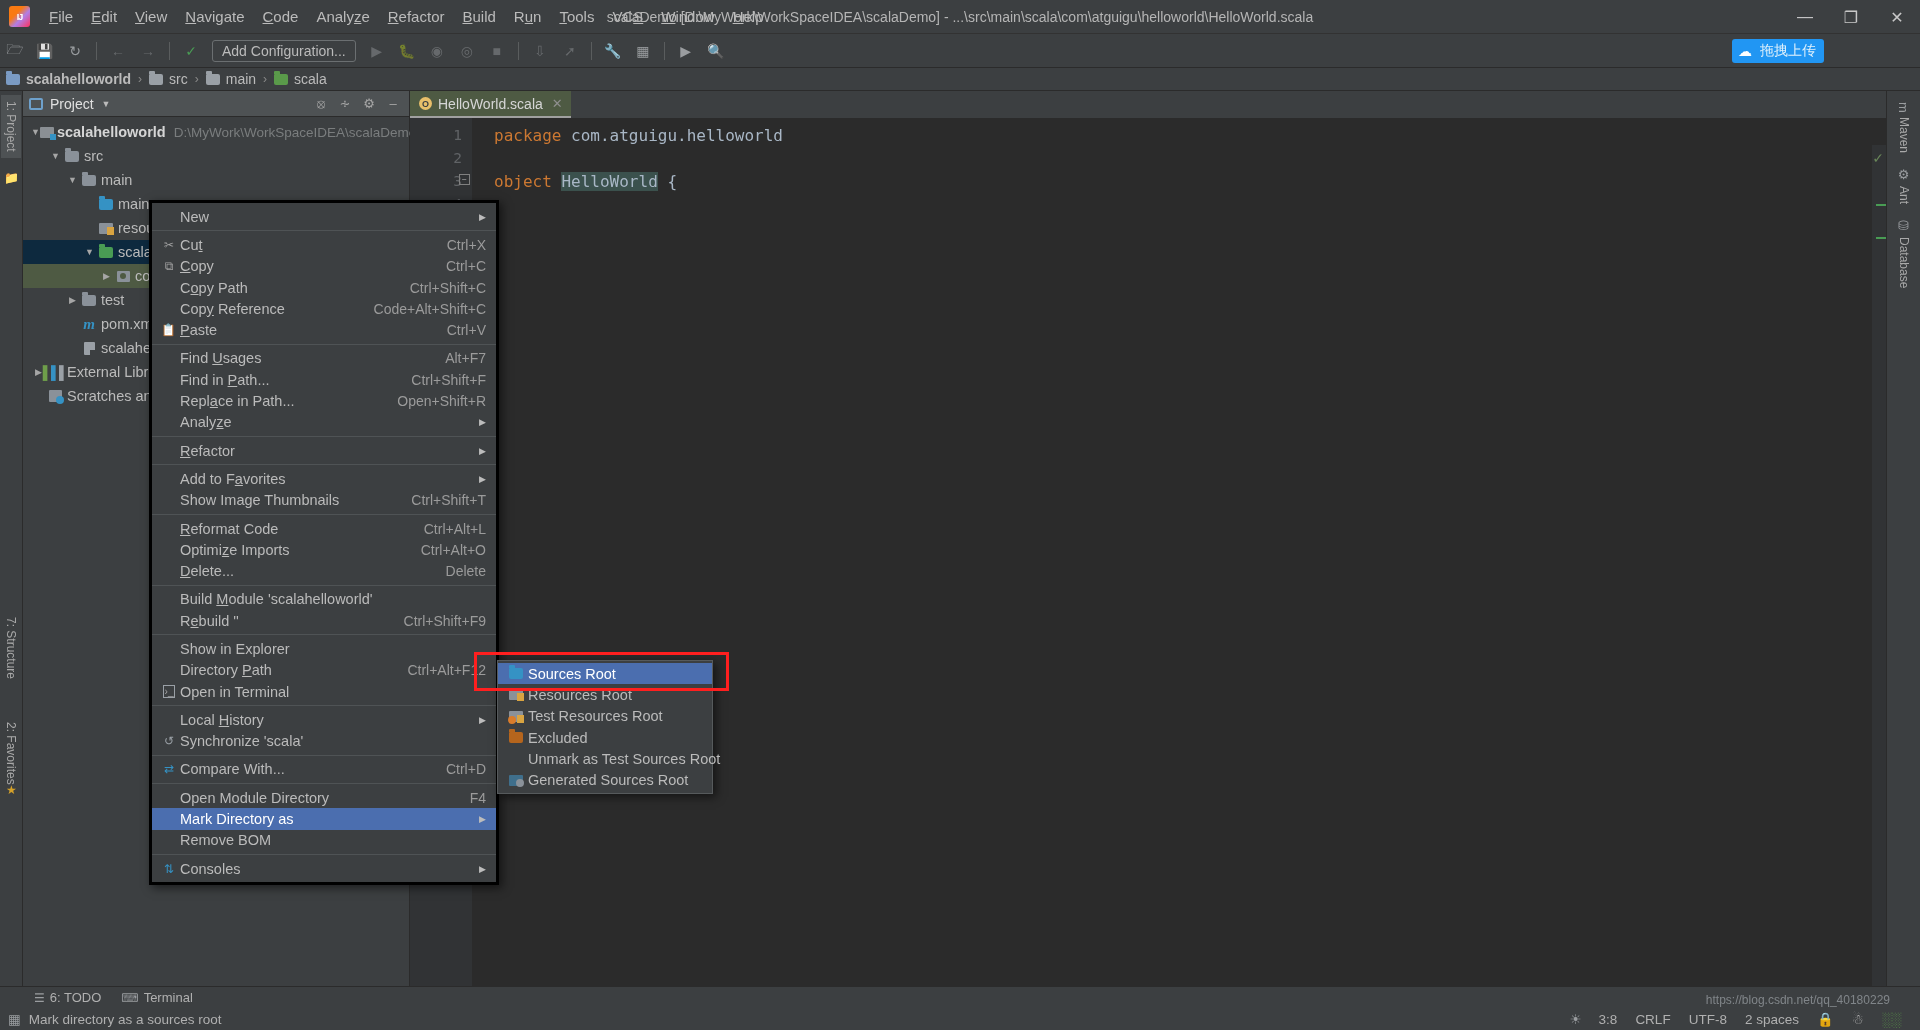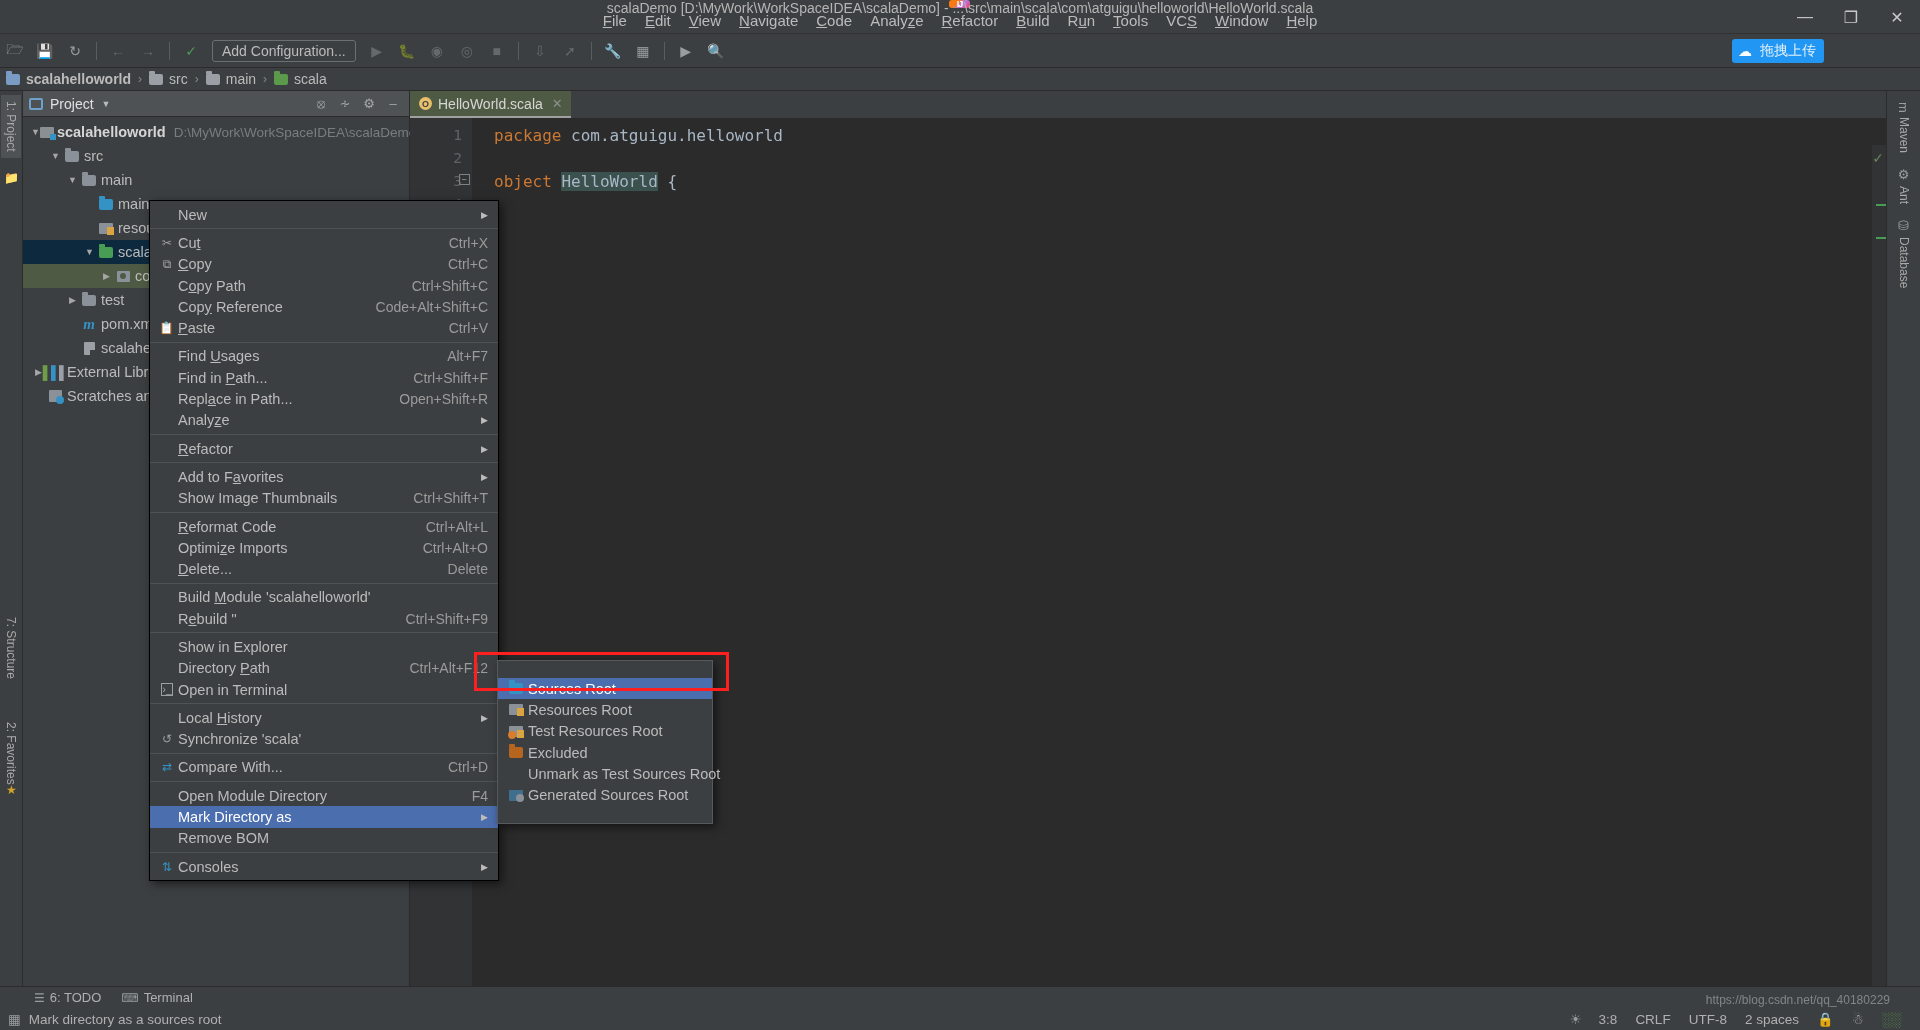--- a/index.html
+++ b/index.html
@@ -11,21 +11,20 @@
     color: #bbbbbb;
   }
   .app { position: relative; width: 1920px; height: 1030px; }
 
   
   .titlebar {
     position: absolute; left:0; top:0; width:1920px; height:34px;
     background: #3c3f41;
     display:flex; align-items:center;
     border-bottom: 1px solid #323232;
-    flex-direction: column;
   }
   .ij-logo {
     width: 21px; height: 21px; margin-left: 9px; margin-right: 10px;
     border-radius: 3px;
     background: linear-gradient(135deg,#f97a12 0%, #f97a12 35%, #b07ee7 60%, #fe315d 100%);
     position: relative;
   }
   .ij-logo:after {
     content:"IJ"; position:absolute; left:0; top:0; width:100%; height:100%;
     color:#fff; font-size:9px; font-weight:bold; display:flex;
@@ -181,42 +180,42 @@
   .sb-left { display:flex; align-items:center; padding-left:8px; }
   .sb-right { margin-left:auto; display:flex; align-items:center; padding-right:10px; }
   .sb-right .cell { padding: 0 9px; }
   .watermark {
     position:absolute; right:30px; top:993px; color:#8d9296; font-size:12px; opacity:.85;
   }
 
   
   .ctx {
     position:absolute; left:149px; top:200px; width:350px;
-    background:#3c3f41; border:1px solid #000000;
+    background:#3c3f41; border:3px solid #000000;
     box-shadow: 3px 3px 9px rgba(0,0,0,.55);
     padding: 3px 0; z-index: 50;
   }
   .ctx-item {
     height:21.3px; display:flex; align-items:center; font-size:14.5px; color:#bbbbbb;
     padding-left: 6px; padding-right:10px; white-space:nowrap;
   }
   .ctx-item.hl { background:#4b6eaf; color:#ffffff; }
   .ctx-item .ci { width:22px; display:flex; align-items:center; justify-content:center; color:#a3a3a3; font-size:12px; flex:none; }
   .ctx-item .ctxt { flex:1; }
   .ctx-item .acc { color:#9b9b9b; font-size:14px; margin-left:16px; }
   .ctx-item .arr { margin-left:14px; font-size:9px; color:#bcbcbc; }
   .ctx-sep { height:1px; background:#4f5355; margin:3px 0; }
   .u { text-decoration: underline; }
 
   
   .submenu {
     position:absolute; left:497px; top:660px; width:216px;
     background:#3c3f41; border:1px solid #565a5c;
     box-shadow: 3px 3px 9px rgba(0,0,0,.55);
-    padding: 17px 0; z-index: 60;
+    padding: 2px 0; z-index: 60;
   }
   .sub-item {
     height:21.3px; display:flex; align-items:center; font-size:14.5px; color:#bbbbbb;
     padding-left:6px; white-space:nowrap;
   }
   .sub-item.hl { background:#4b6eaf; color:#ffffff; }
   .sub-item .si { width:24px; display:flex; align-items:center; justify-content:center; flex:none; }
   .redbox {
     position:absolute; left:474px; top:652px; width:255px; height:39px;
     border: 3px solid #ff1f1f; z-index:70; pointer-events:none;

